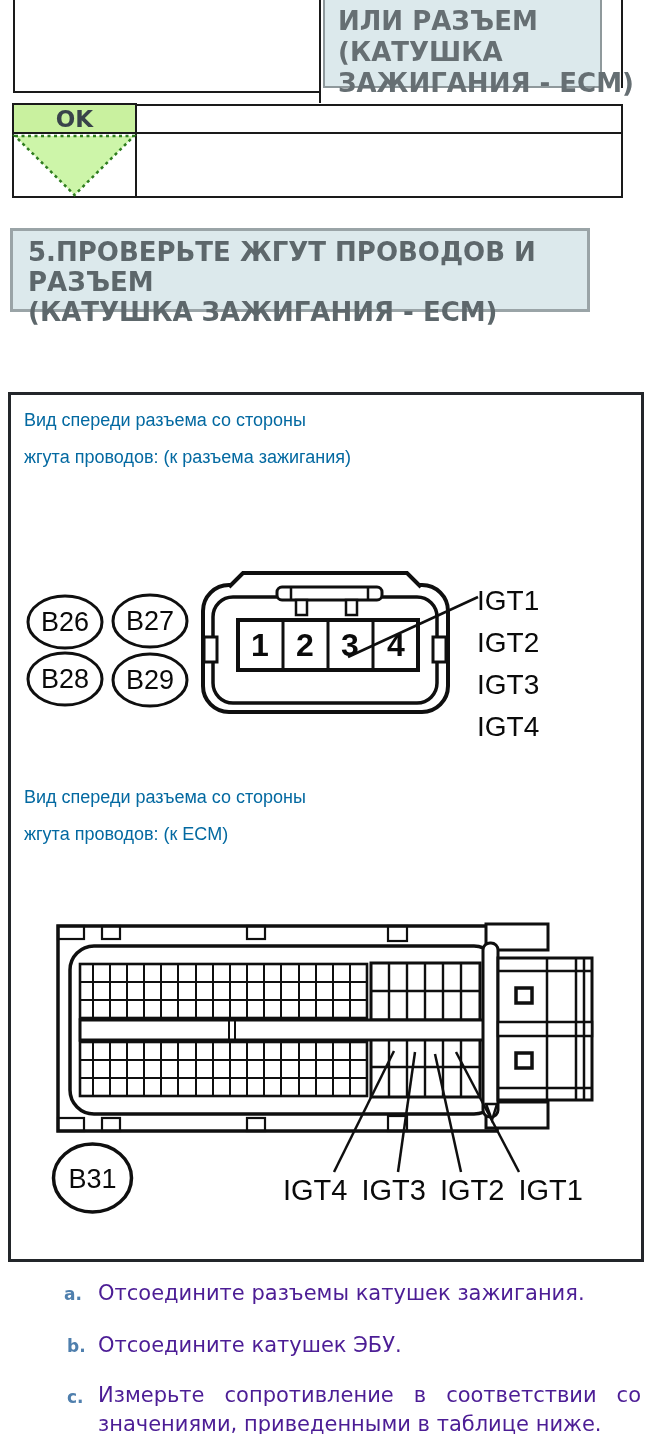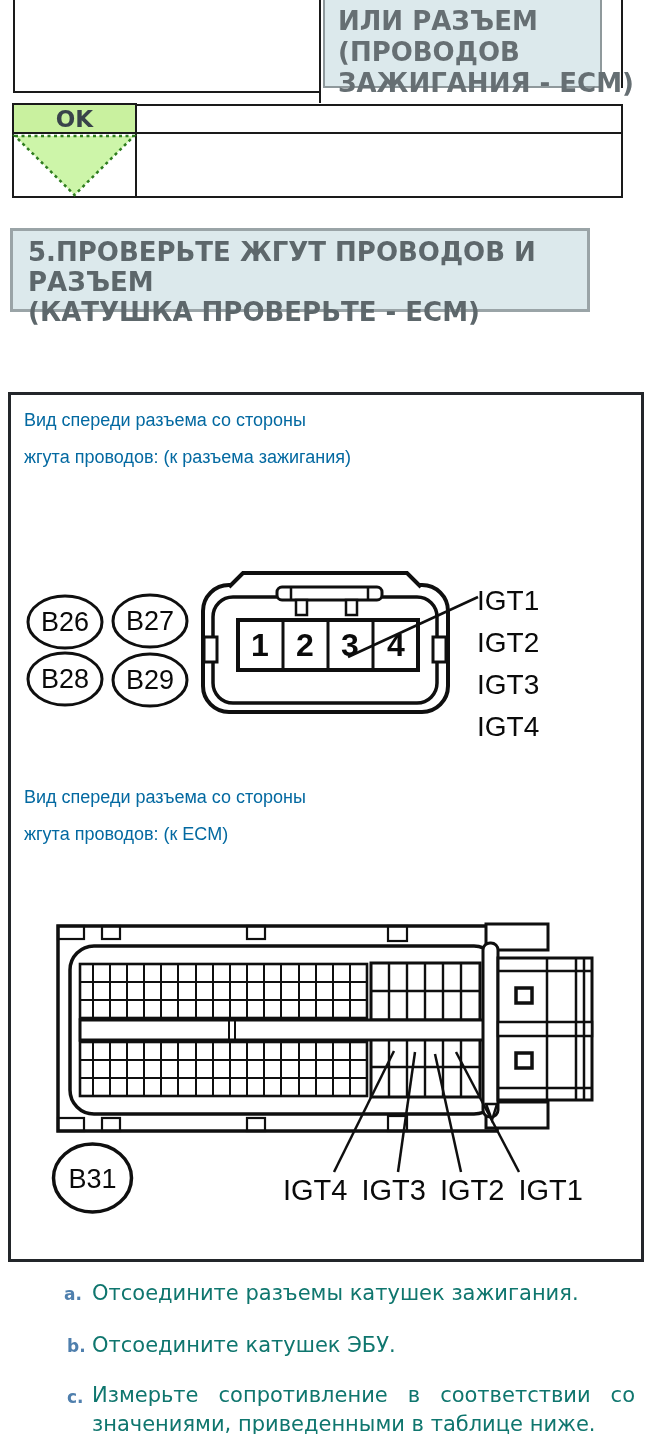--- a/index.html
+++ b/index.html
@@ -32,56 +32,56 @@
   .caption{position:absolute;font-family:"Liberation Sans",sans-serif;
     font-size:18px;line-height:37px;color:#0369a1;white-space:nowrap;}
   .igt-col{position:absolute;left:477px;top:580px;
     font-family:"Liberation Sans",sans-serif;font-size:28px;line-height:42px;color:#0a0a0a;}
   .igt-row{position:absolute;left:283px;top:1174px;display:flex;gap:14px;
     font-family:"Liberation Sans",sans-serif;font-size:29px;color:#0a0a0a;}
   svg text{font-family:"Liberation Sans",sans-serif;fill:#0a0a0a;stroke:none;}
 
   
   .step-item .mk{position:absolute;font-weight:bold;font-size:17px;color:#4f7fad;}
-  .step-item .tx{position:absolute;left:92px;width:543px;font-size:21px;line-height:29px;color:#0f766e;}
+  .step-item .tx{position:absolute;left:98px;width:543px;font-size:21px;line-height:29px;color:#4c1d95;}
   .just{text-align:justify;text-align-last:justify;}
 </style>
 </head>
 <body>
 
 <div id="page">
 
   <div class="vline" style="left:13px;top:0;height:93px;"></div>
   <div class="hline" style="left:13px;top:91px;width:308px;"></div>
   <div class="vline" style="left:319px;top:0;height:103px;"></div>
   <div class="vline" style="left:621px;top:0;height:88px;"></div>
 
   <div class="blue-cell">
     <div class="txt">
       <div>ИЛИ РАЗЪЕМ</div>
-      <div>(ПРОВОДОВ</div>
+      <div>(КАТУШКА</div>
       <div>ЗАЖИГАНИЯ - ECM)</div>
     </div>
   </div>
 
   <div class="ok-cell">
     <span>OK</span>
   </div>
   <div class="row-box" style="left:135px;top:104px;width:488px;height:30px;"></div>
   <div class="row-box" style="left:135px;top:132px;width:488px;height:66px;"></div>
   <div class="vline" style="left:12px;top:103px;height:95px;"></div>
   <div class="hline" style="left:12px;top:196px;width:125px;"></div>
 
   <svg class="abs" style="left:12px;top:134px;" width="125" height="64" viewBox="0 0 125 64">
     <polygon points="3,2 122,2 62.5,61" fill="#cdf5a9" stroke="#2e7d1e" stroke-width="2.5" stroke-dasharray="3 3.5"></polygon>
   </svg>
 
   <div class="step-heading">
     <div>5.ПРОВЕРЬТЕ ЖГУТ ПРОВОДОВ И РАЗЪЕМ</div>
-    <div>(КАТУШКА ПРОВЕРЬТЕ - ECM)</div>
+    <div>(КАТУШКА ЗАЖИГАНИЯ - ECM)</div>
   </div>
 
   <div class="fig-box"></div>
 
   <div class="caption" style="left:24px;top:402px;">
     <div>Вид спереди разъема со стороны</div>
     <div>жгута проводов: (к разъема зажигания)</div>
   </div>
 
   <svg class="abs" style="left:20px;top:560px;" width="465" height="190" viewBox="20 560 465 190">

